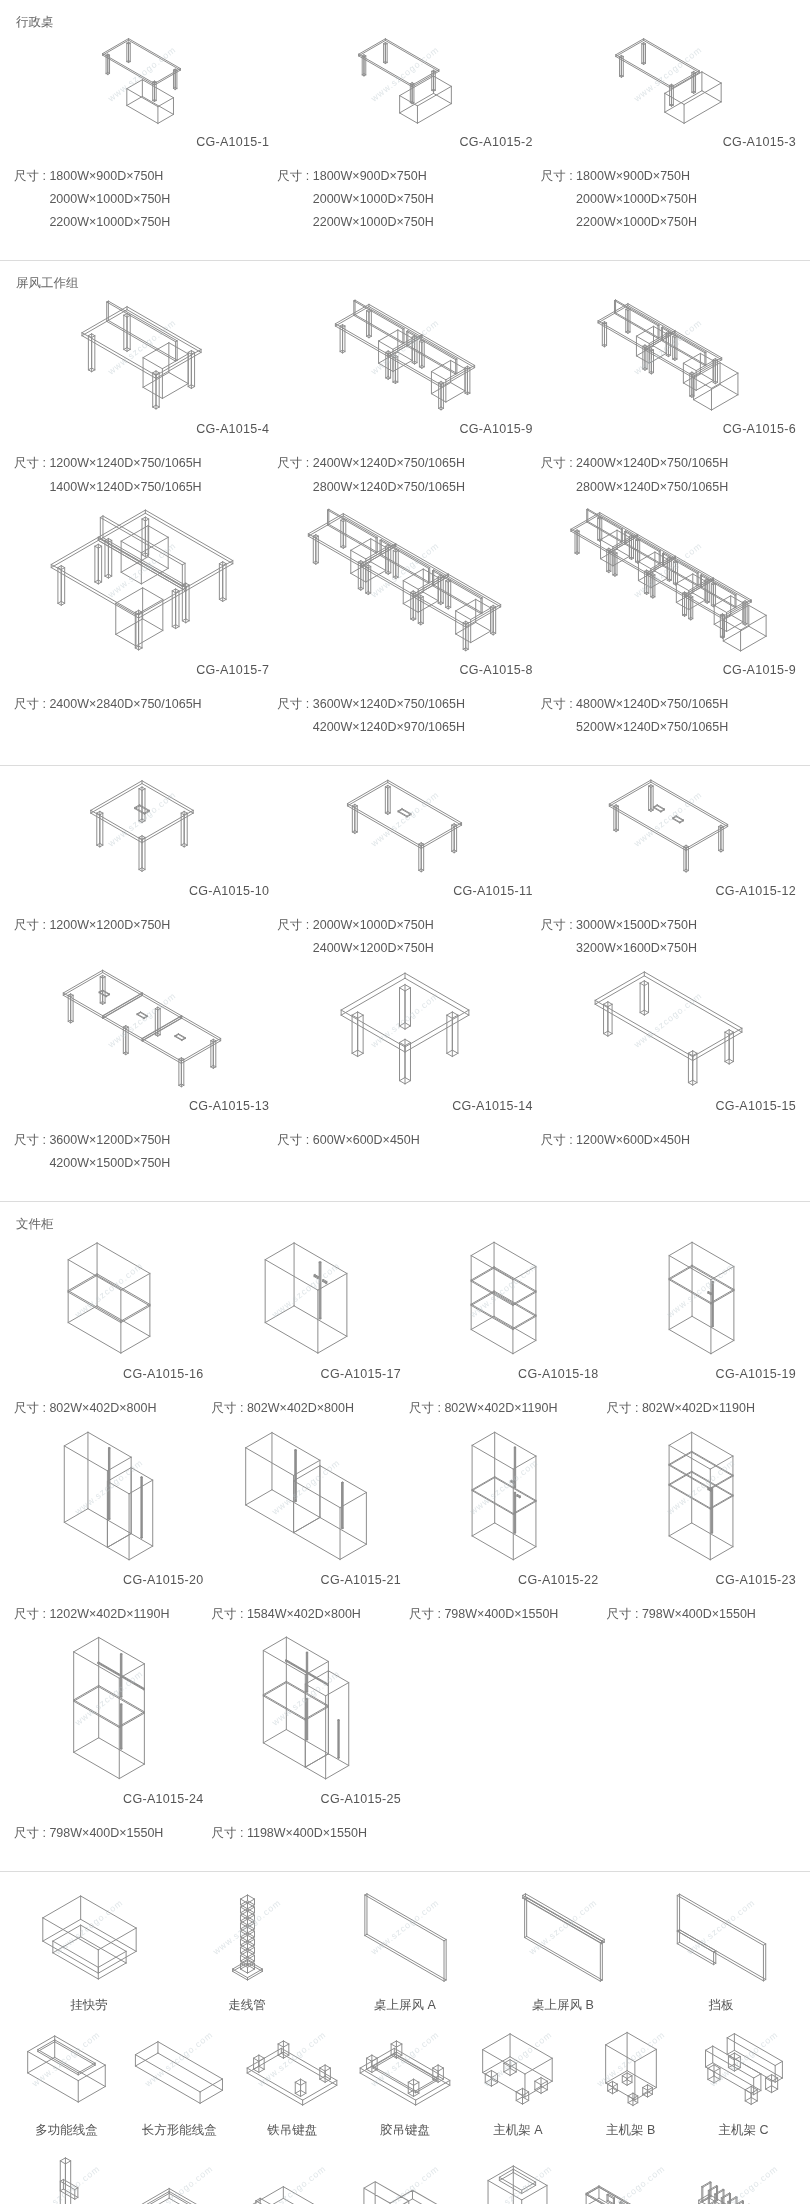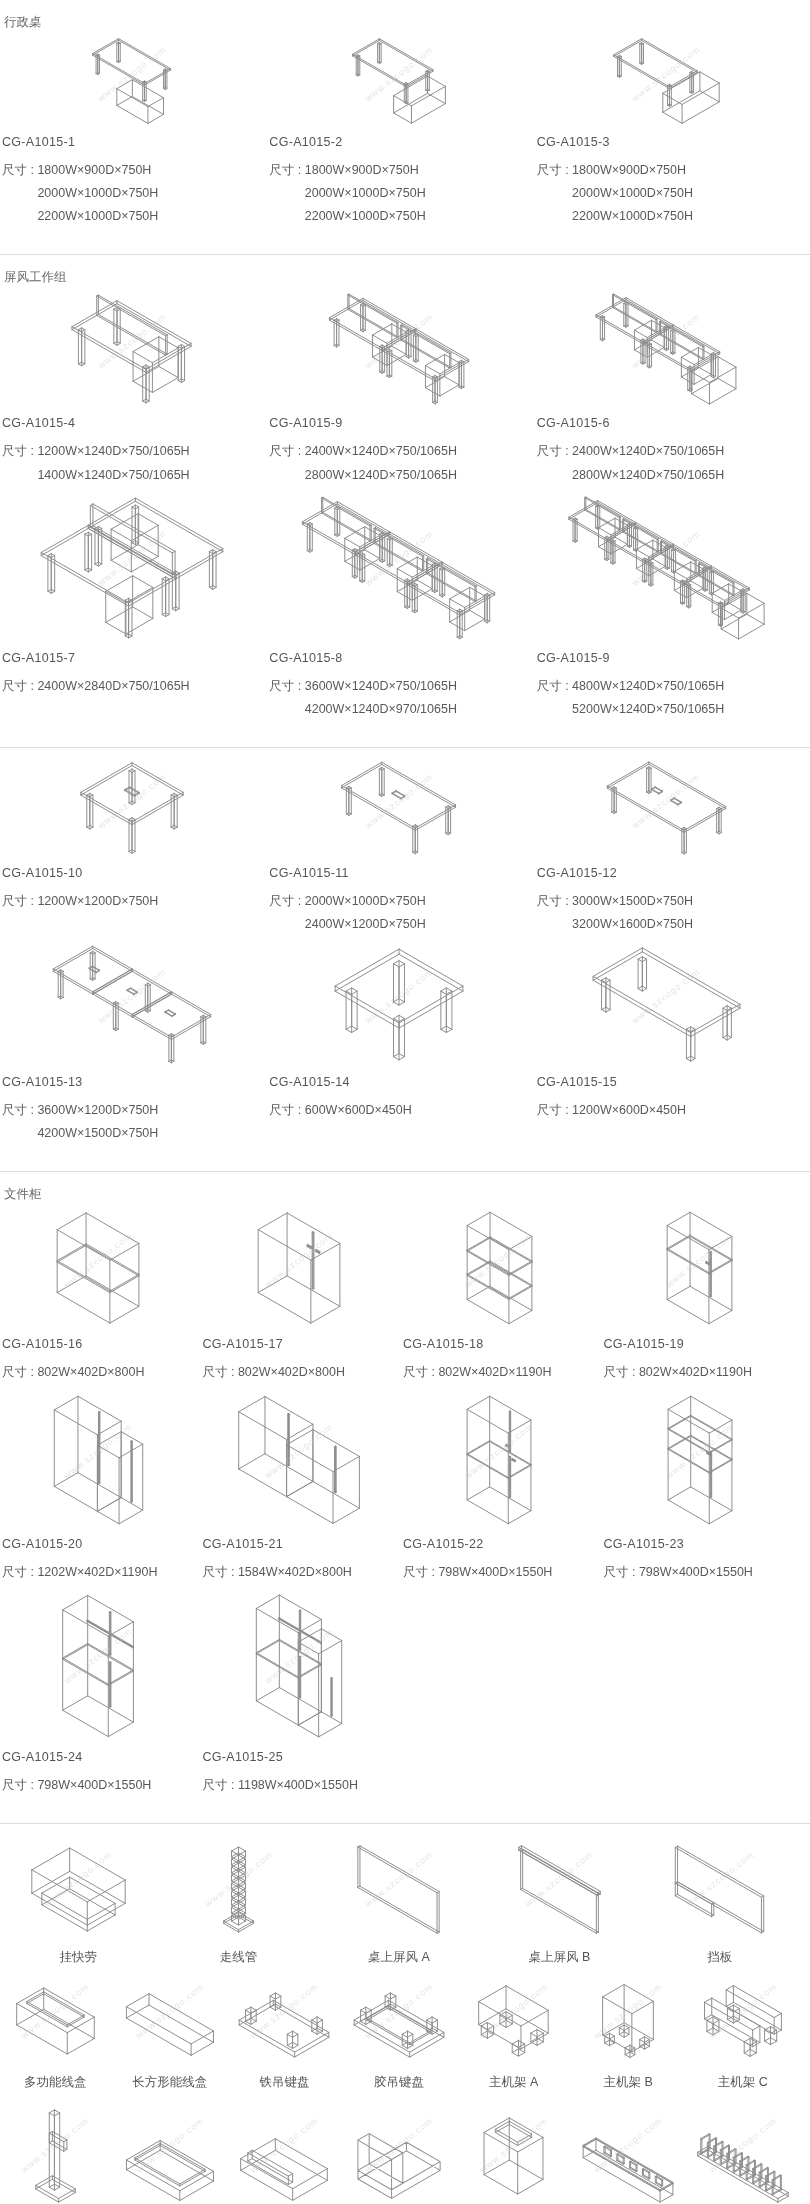--- a/index.html
+++ b/index.html
@@ -1,32 +1,32 @@
 <!DOCTYPE html>
 <html><head>
 <meta charset="utf-8">
 <style>
   html,body{margin:0;padding:0;background:#ffffff;}
   body{font-family:"Liberation Sans","DejaVu Sans",sans-serif;color:#595959;}
   #catalog{width:810px;margin:0 auto;background:#fff;}
-  .section{padding:8px 14px 22px 2px;border-bottom:1px solid #dcdcdc;}
+  .section{padding:8px 14px 22px 14px;border-bottom:1px solid #dcdcdc;}
   .section:last-child{border-bottom:none;padding-bottom:40px;}
   .section-title{font-size:12.5px;color:#666;margin:6px 0 2px 2px;}
   .grid{display:grid;column-gap:8px;}
   .cols-3{grid-template-columns:repeat(3,1fr);}
   .cols-4{grid-template-columns:repeat(4,1fr);}
   .cols-5{grid-template-columns:repeat(5,1fr);}
   .cols-7{grid-template-columns:repeat(7,1fr);}
   .item{display:flex;flex-direction:column;min-width:0;}
   .art{position:relative;display:flex;align-items:flex-end;justify-content:center;overflow:hidden;}
   .art svg{display:block;}
   .wm{position:absolute;left:50%;top:45%;transform:translate(-50%,-50%) rotate(-38deg);
       color:#b9c6cc;opacity:.45;font-size:9px;letter-spacing:1px;white-space:nowrap;pointer-events:none;}
-  .code{text-align:left;font-size:12.5px;color:#555;margin:10px 0 6px 0;letter-spacing:.3px;}
-  .dims{display:flex;font-size:12.5px;line-height:1.85;margin-top:4px;}
+  .code{text-align:right;font-size:12.5px;color:#555;margin:10px 0 6px 0;letter-spacing:.3px;}
+  .dims{display:flex;font-size:12.5px;line-height:1.85;margin-top:10px;}
   .dims .prefix{white-space:pre;}
   .dimlines{white-space:nowrap;}
   .acc-label{text-align:center;font-size:12.5px;color:#555;margin-top:12px;}
   .row{margin-bottom:4px;}
 </style>
 </head>
 <body>
 
 <div id="catalog">
     <section class="section">

